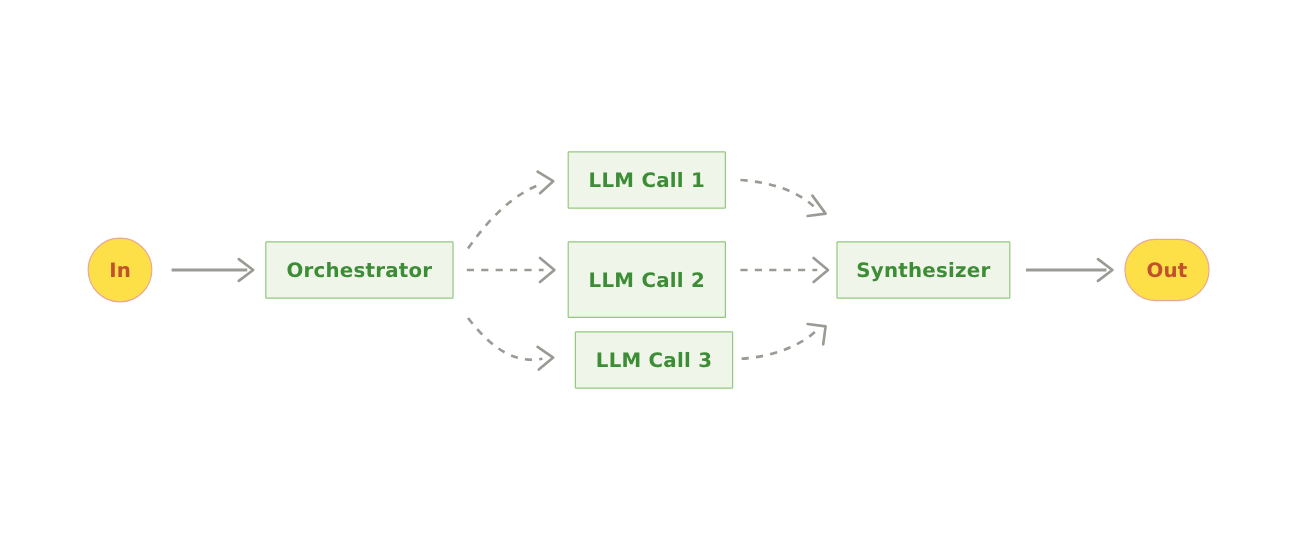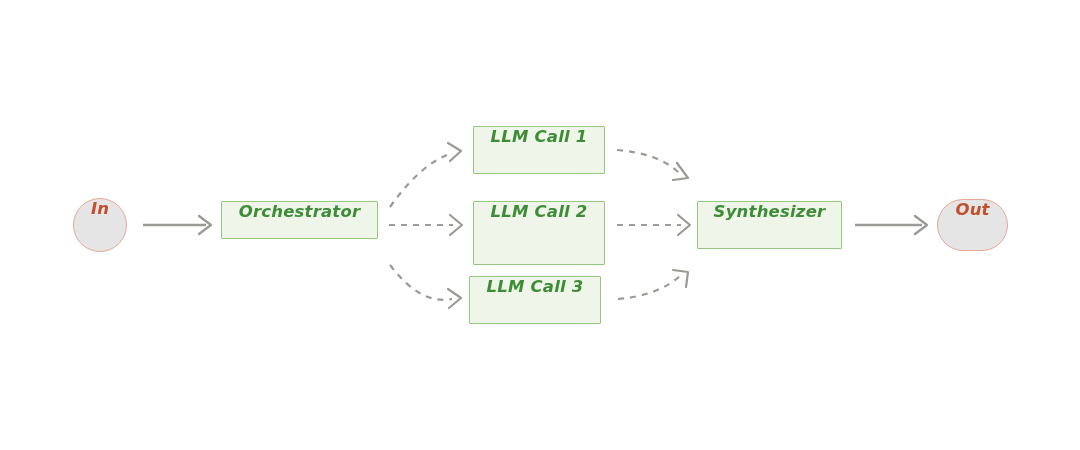--- a/index.html
+++ b/index.html
@@ -26,30 +26,29 @@
     top: 0;
     width: 1080px;
     height: 450px;
     pointer-events: none;
   }
 
   .node {
     position: absolute;
     box-sizing: border-box;
     display: flex;
-    align-items: flex-start;
+    align-items: center;
     justify-content: center;
     text-align: center;
     z-index: 2;
-    font-style: italic;
   }
 
   
   .term {
-    background: #e5e5e5;
+    background: #fde047;
     border: 1.4px solid #e9a894;
   }
   .term .label {
     color: #c1512e;
     font-weight: bold;
     font-size: 16.5px;
     letter-spacing: 0.1px;
     font-family: "DejaVu Sans", sans-serif;
   }
   #node-in {
@@ -77,36 +76,36 @@
     color: #3d8c36;
     font-weight: bold;
     font-size: 16.5px;
     letter-spacing: 0.2px;
     font-family: "DejaVu Sans", sans-serif;
   }
   #node-orchestrator {
     left: 221px;
     top: 201px;
     width: 157px;
-    height: 38px;
+    height: 48px;
   }
   #node-llm-1 {
     left: 473px;
     top: 126px;
     width: 132px;
     height: 48px;
   }
   #node-llm-2 {
     left: 473px;
     top: 201px;
     width: 132px;
     height: 64px;
   }
   #node-llm-3 {
-    left: 469px;
+    left: 479px;
     top: 276px;
     width: 132px;
     height: 48px;
   }
   #node-synthesizer {
     left: 697px;
     top: 201px;
     width: 145px;
     height: 48px;
   }

